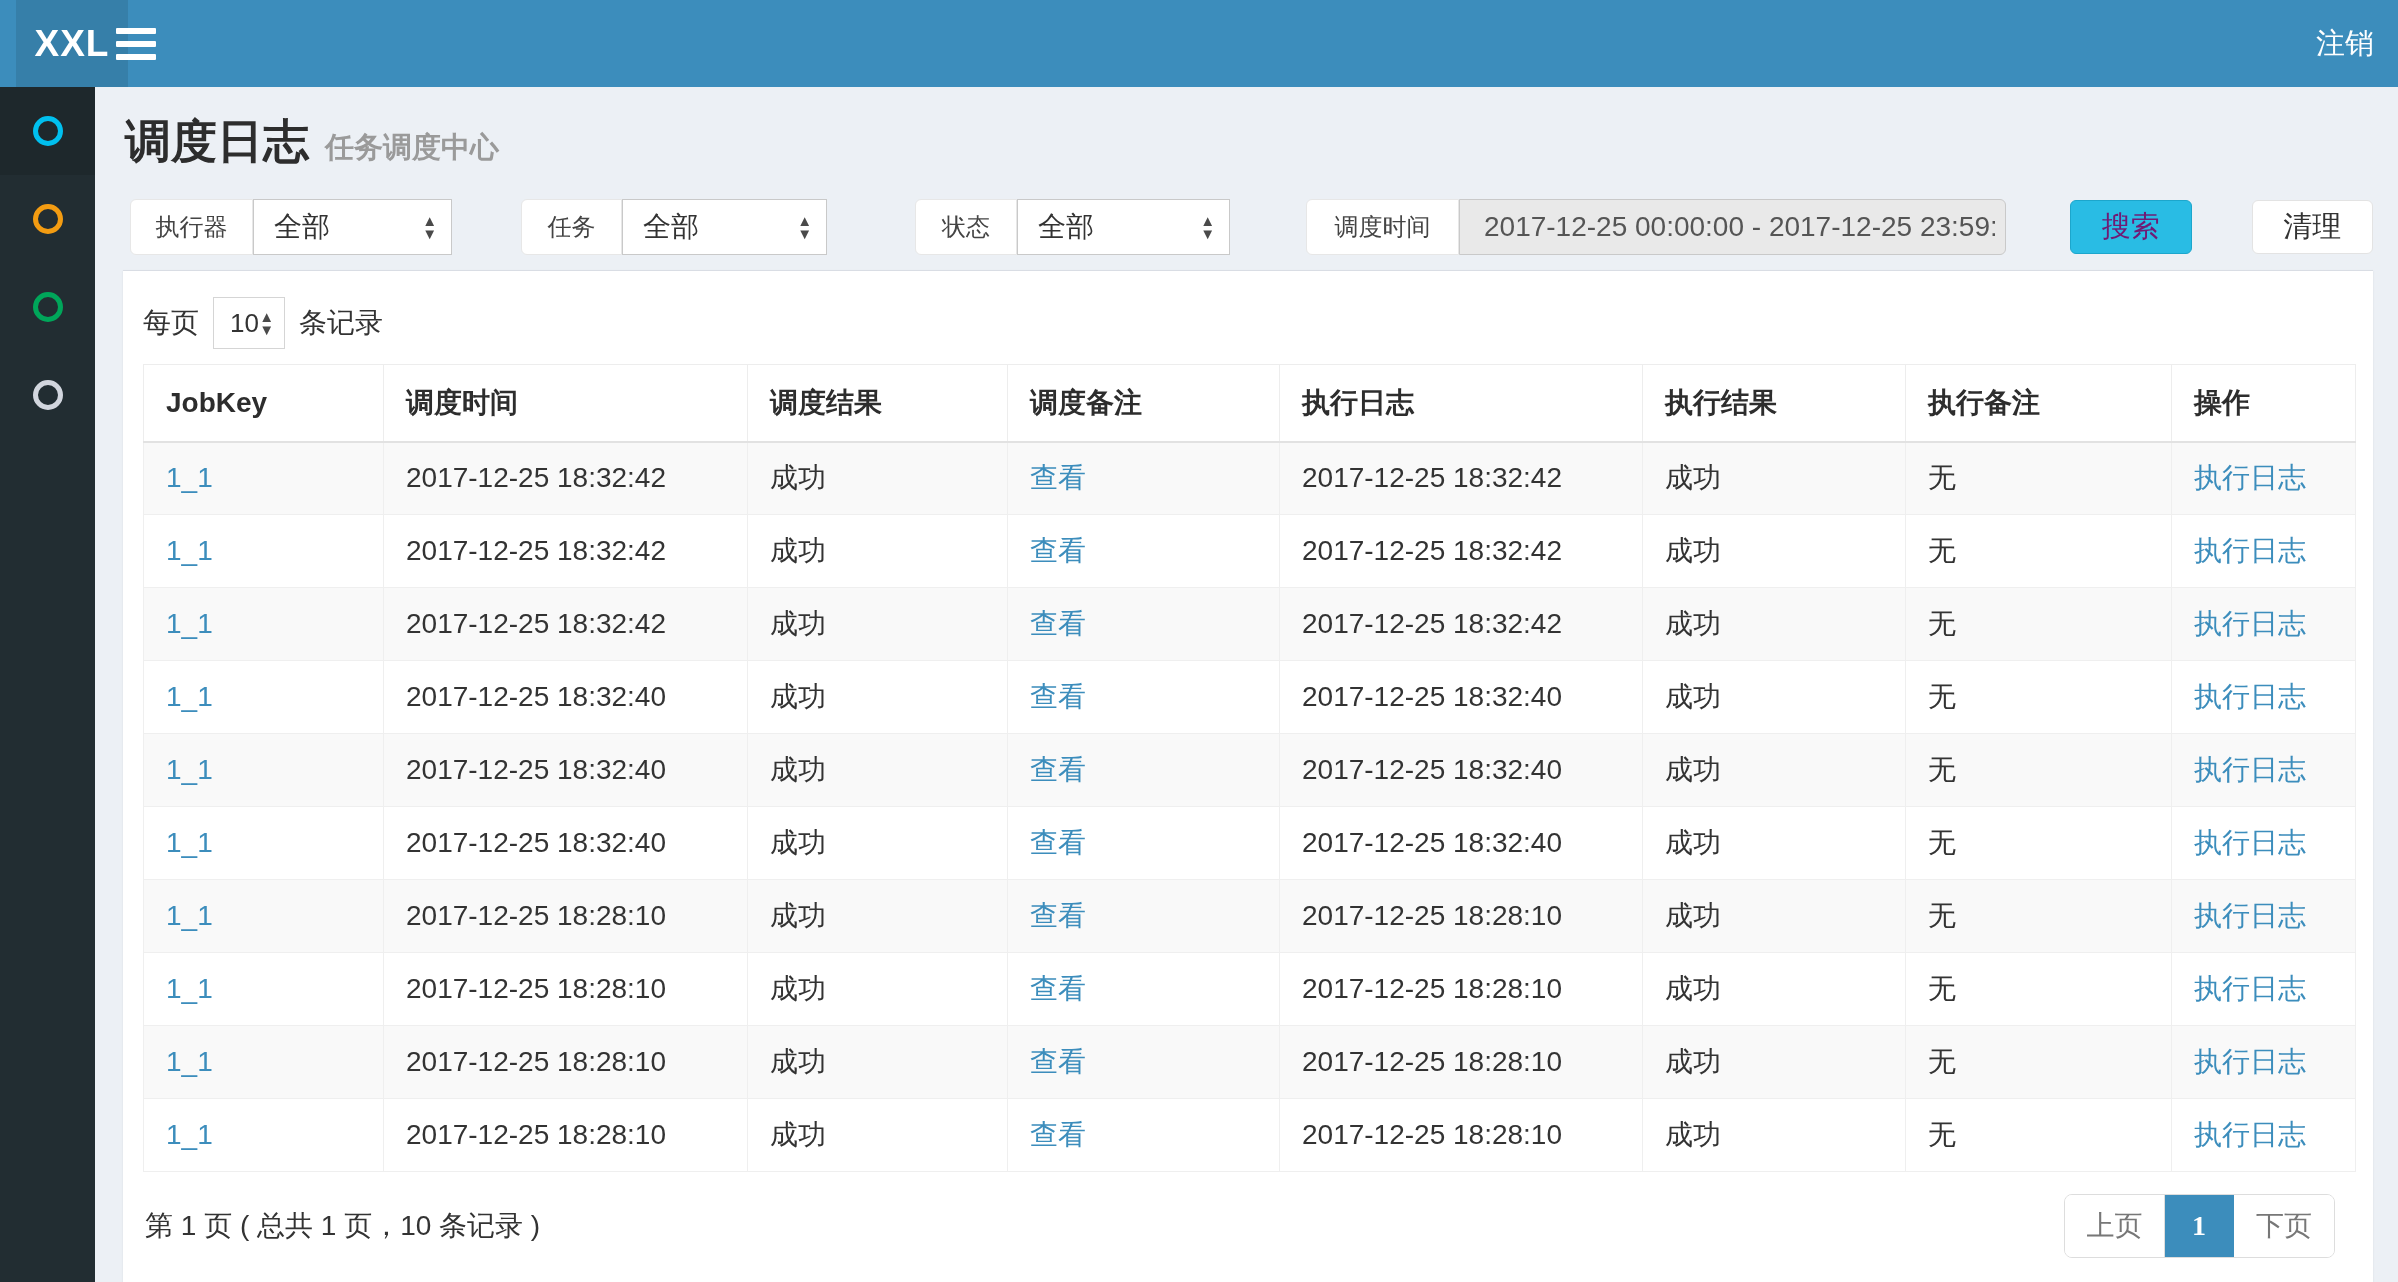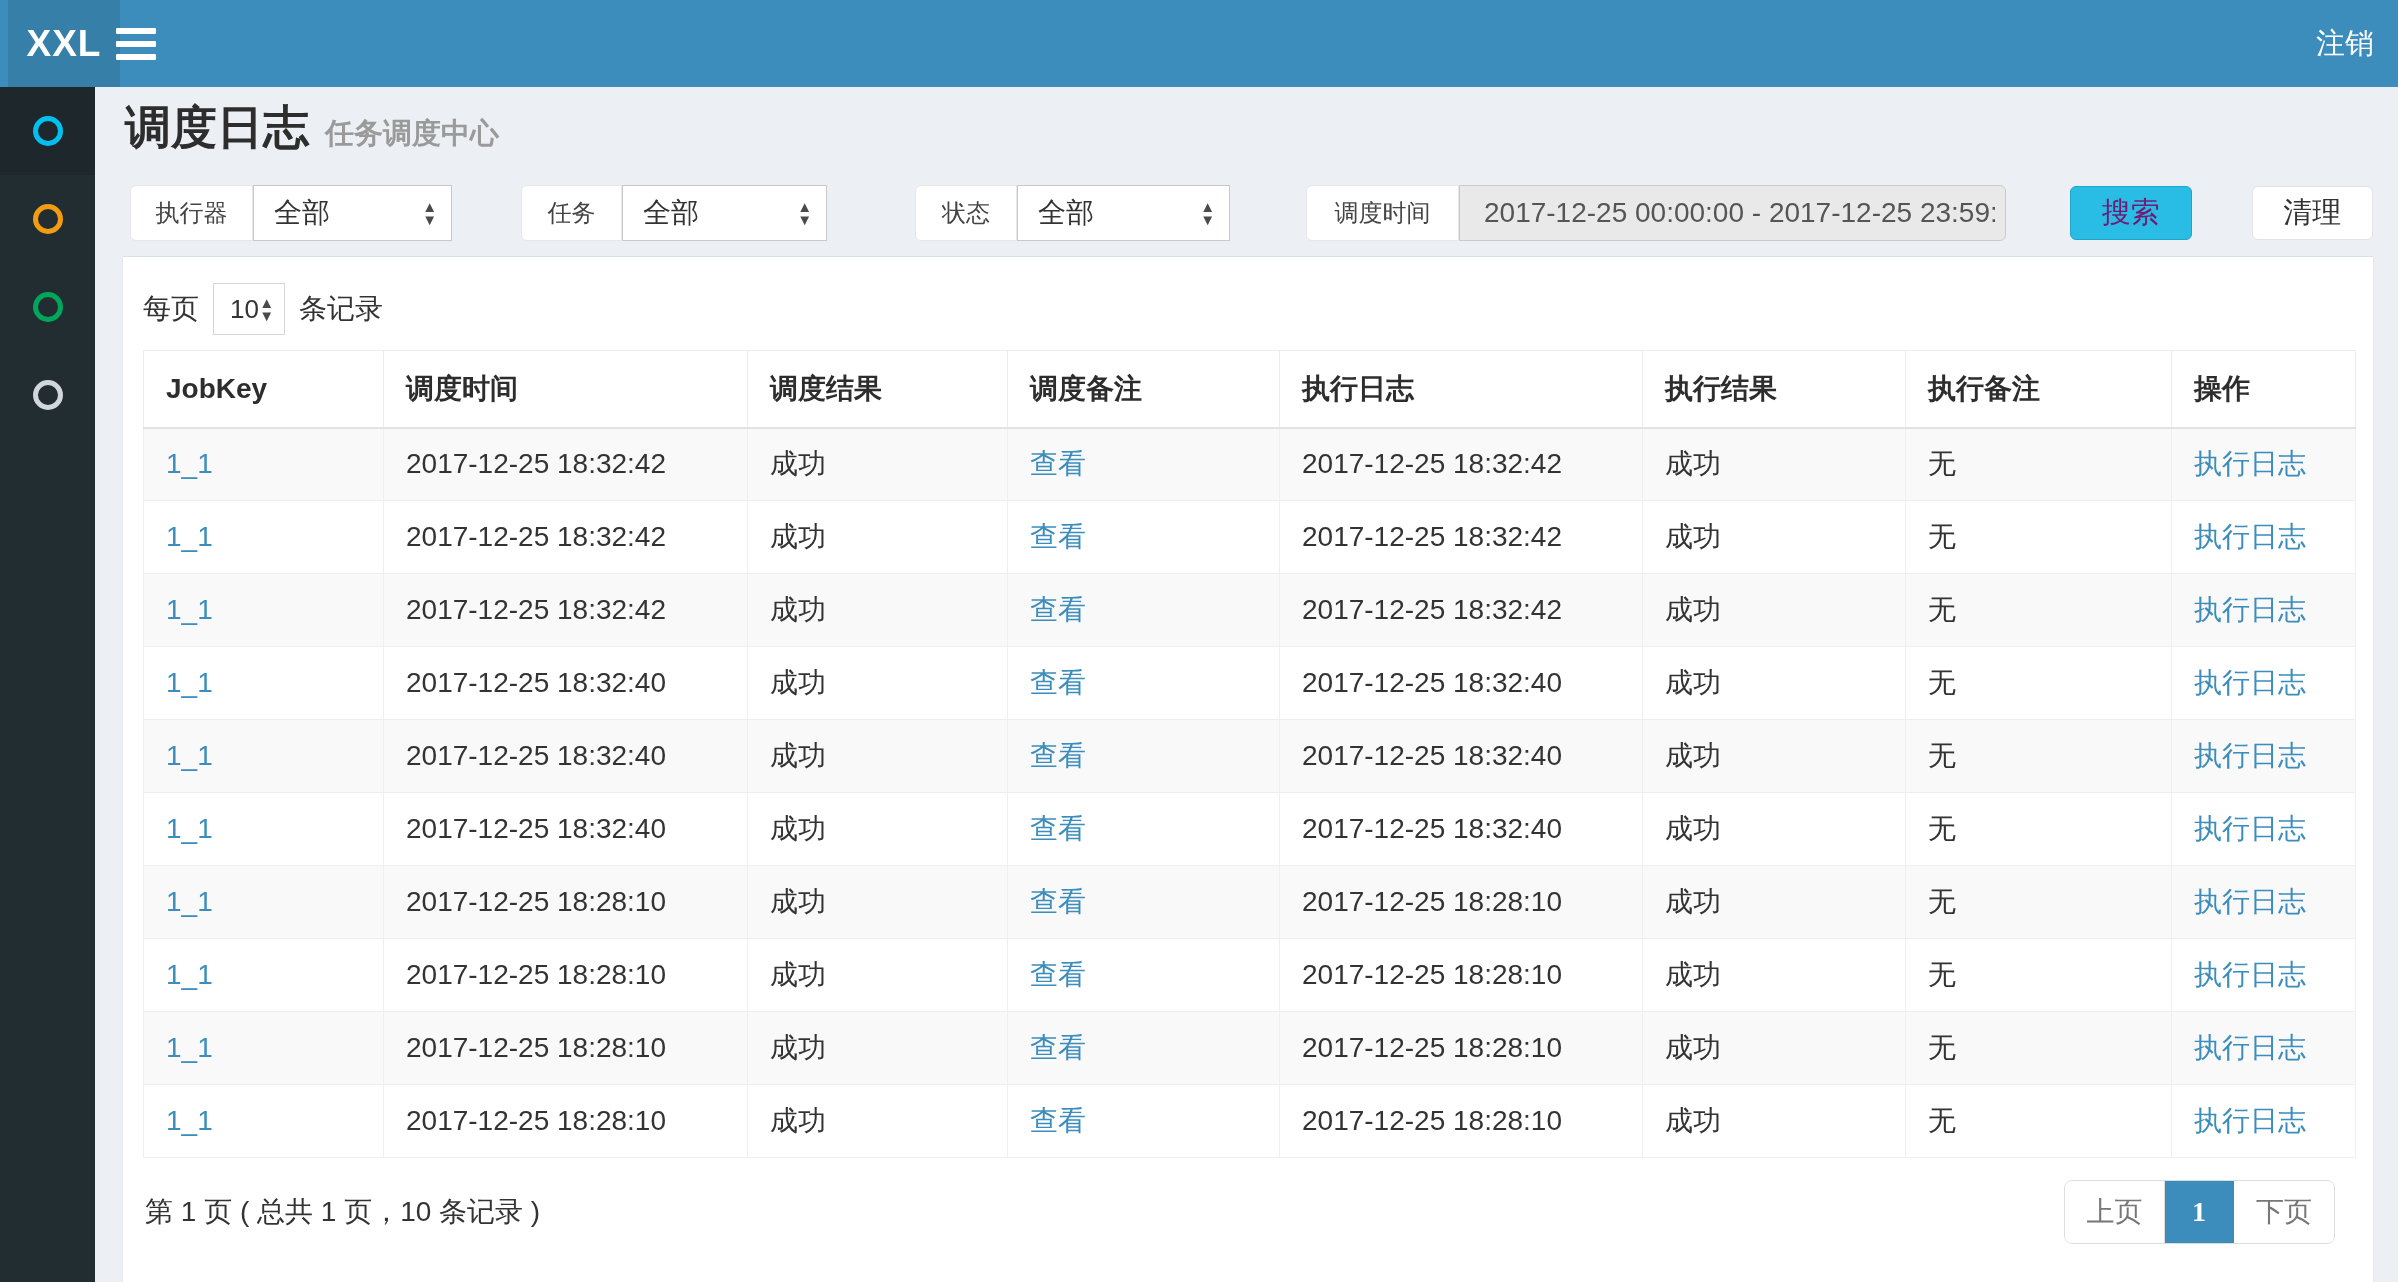--- a/index.html
+++ b/index.html
@@ -7,41 +7,41 @@
   body {
     font-family: "Liberation Sans", "DejaVu Sans", sans-serif;
     background:#ecf0f5;
     overflow:hidden;
     position:relative;
     color:#333;
   }
   
   .navbar { position:absolute; top:0; left:0; width:2398px; height:87px; background:#3c8dbc; z-index:5; }
   .logo {
-    position:absolute; left:8px; top:0; width:112px; height:87px; background:#367fa9;
+    position:absolute; left:16px; top:0; width:112px; height:87px; background:#367fa9;
     color:#fff; font-weight:bold; font-size:37px; letter-spacing:1px;
     display:flex; align-items:center; justify-content:center;
   }
   .toggle-btn {
     position:absolute; left:95px; top:0; width:82px; height:87px;
     display:flex; flex-direction:column; align-items:center; justify-content:center; gap:7px;
     cursor:pointer; background:transparent; border:none;
   }
   .toggle-btn .bar { width:40px; height:6px; background:#fff; border-radius:1px; }
   .logout {
     position:absolute; right:24px; top:0; height:87px; line-height:87px;
     color:#fff; font-size:29px; cursor:pointer; text-decoration:none;
   }
   
   .sidebar { position:absolute; left:0; top:87px; width:95px; height:1195px; background:#222d32; z-index:4; }
   .menu-item { height:88px; display:flex; align-items:center; justify-content:center; cursor:pointer; }
   .menu-item.active { background:#1e282c; }
   .ring { width:30px; height:30px; border-radius:50%; border:5px solid #d2d6de; background:transparent; }
   
-  .content { position:absolute; left:95px; top:87px; width:2303px; height:856px; background:#ecf0f5; padding:8px 25px 0 28px; }
+  .content { position:absolute; left:95px; top:87px; width:2303px; height:856px; background:#ecf0f5; padding:22px 25px 0 28px; }
   .page-head { display:flex; align-items:baseline; margin-top:2px; margin-left:2px; }
   .page-title { font-size:46px; font-weight:bold; color:#2d2d2d; }
   .page-subtitle { font-size:29px; color:#9a9a9a; margin-left:16px; font-weight:bold; }
   
   .filters { display:flex; align-items:center; margin-top:26px; height:56px; }
   .fgroup { display:flex; height:56px; }
   .flabel {
     background:#fff; border:1px solid #e7e7e7; border-radius:6px 0 0 6px;
     display:flex; align-items:center; justify-content:center;
     font-size:24px; color:#444; padding:0 22px; white-space:nowrap;margin-left:7px;

